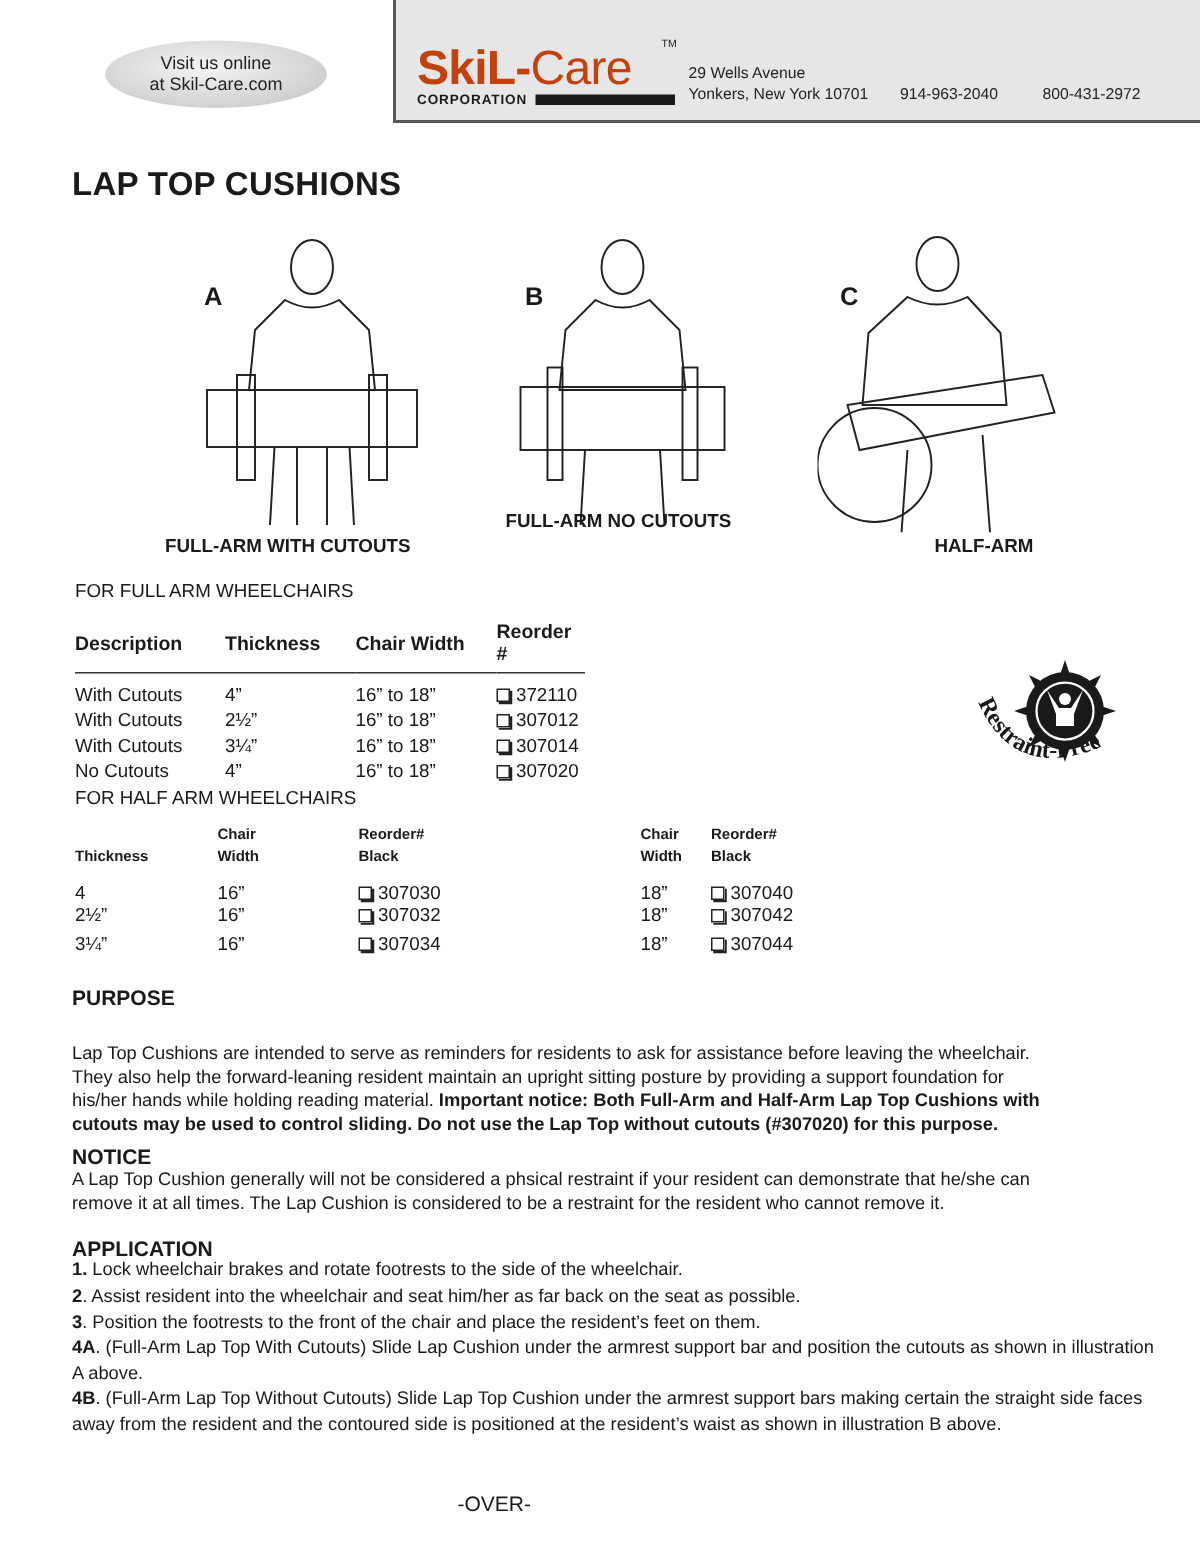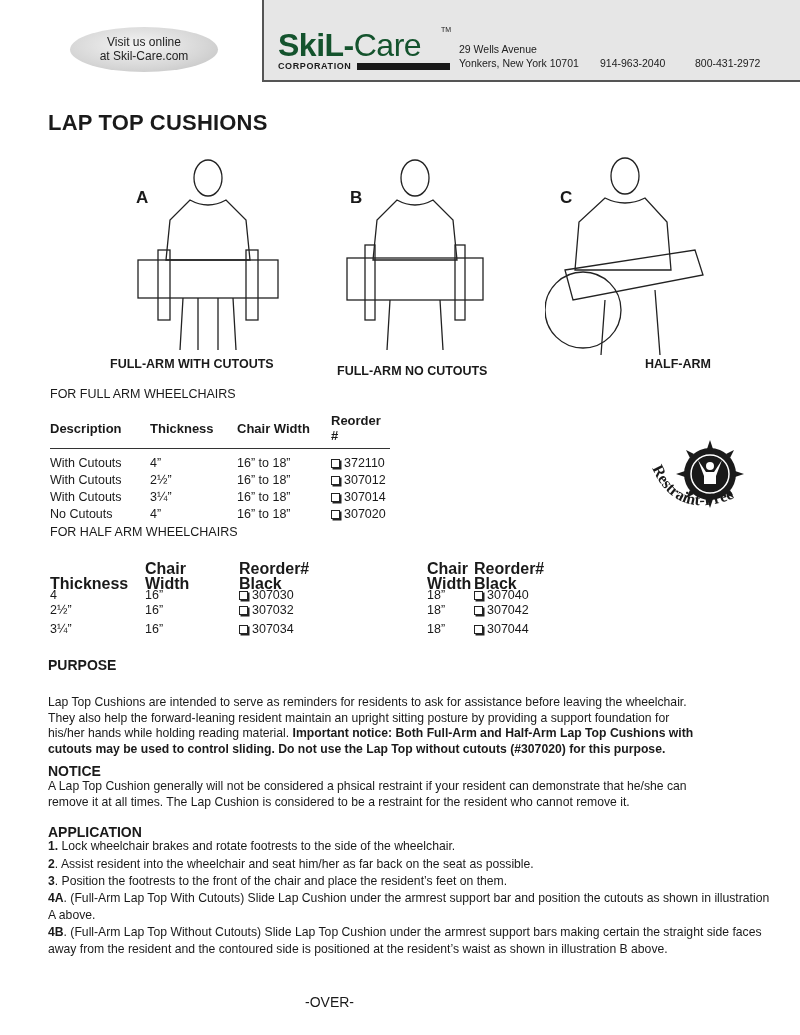--- a/index.html
+++ b/index.html
@@ -4,40 +4,40 @@
 <style>
   * { box-sizing: border-box; margin: 0; padding: 0; }
   html, body { width: 800px; height: 1035px; background: #ffffff; overflow: hidden; }
   body { font-family: "Liberation Sans", sans-serif; color: #1a1a1a; position: relative; }
 
   .header-band { position: absolute; left: 262px; top: 0; width: 538px; height: 82px; background: #e6e6e6; border-left: 2px solid #555; border-bottom: 2px solid #555; }
   .visit-oval { position: absolute; left: 70px; top: 27px; width: 148px; height: 45px; border-radius: 50%;
     background: radial-gradient(ellipse at 45% 40%, #f4f4f4 0%, #d6d6d6 60%, #bdbdbd 100%);
     font-size: 12px; line-height: 14px; text-align: center; padding-top: 8px; color: #222; }
   .logo { position: absolute; left: 278px; top: 30px; width: 172px; height: 44px; }
-  .logo-main { font-family: "Liberation Sans", sans-serif; font-weight: bold; font-size: 32px; line-height: 30px; letter-spacing: -0.5px; color: #14532d; white-space: nowrap; }
+  .logo-main { font-family: "Liberation Sans", sans-serif; font-weight: bold; font-size: 32px; line-height: 30px; letter-spacing: -0.5px; color: #c2410c; white-space: nowrap; }
   .logo-main .care { font-weight: normal; }
   .logo-tm { position: absolute; left: 163px; top: -4px; font-size: 7px; }
   .logo-sub { display: flex; align-items: center; margin-top: 1px; }
   .logo-sub span { font-size: 9px; font-weight: bold; letter-spacing: 0.6px; }
   .logo-sub .bar { flex: 1; height: 7px; background: #1a1a1a; margin-left: 6px; }
   .addr { position: absolute; top: 42px; font-size: 10.5px; line-height: 14px; color: #222; }
 
   .title { position: absolute; left: 48px; top: 110px; font-size: 22px; font-weight: bold; letter-spacing: 0.2px; }
 
   .illus { position: absolute; top: 150px; }
   .illus .letter { position: absolute; font-size: 17px; font-weight: bold; }
   .illus .caption { position: absolute; font-size: 12.5px; font-weight: bold; white-space: nowrap; }
 
   .section-label { position: absolute; left: 50px; font-size: 12.5px; }
   table { border-collapse: collapse; }
   .full-table { position: absolute; left: 50px; top: 413px; width: 340px; font-size: 12.5px; }
   .full-table th { text-align: left; font-weight: bold; font-size: 13px; padding-bottom: 5px; border-bottom: 1.5px solid #333; }
   .full-table td { padding: 1px 0; height: 17px; }
-  .half-head { position: absolute; font-size: 16px; font-weight: bold; line-height: 15px; margin-top: 12px; }
+  .half-head { position: absolute; font-size: 10px; font-weight: bold; line-height: 15px; }
   .half-cell { position: absolute; font-size: 12.5px; }
 
   .seal { position: absolute; left: 640px; top: 432px; width: 130px; height: 100px; }
 
   .h2 { position: absolute; left: 48px; font-size: 14px; font-weight: bold; }
   .para { position: absolute; left: 48px; width: 730px; font-size: 12.2px; line-height: 15.5px; }
   .para b { font-weight: bold; }
   .step { position: absolute; left: 48px; width: 730px; font-size: 12.2px; line-height: 17px; }
   .over { position: absolute; left: 0; width: 659px; top: 994px; text-align: center; font-size: 14px; }
   .cb { display: inline-block; width: 9px; height: 9px; border: 1px solid #222; box-shadow: 1.5px 1.5px 0 #222; margin-right: 4px; vertical-align: -1px; }
@@ -86,34 +86,34 @@
   <svg style="position:absolute; left:0; top:0;" width="160" height="200" viewBox="0 0 160 200">
     <g fill="none" stroke="#222" stroke-width="1.3">
       <ellipse cx="80" cy="28" rx="14" ry="18"></ellipse>
       <path d="M62 50 Q80 60 98 50 L118 70 L122 110 L38 110 L42 70 Z"></path>
       <rect x="12" y="108" width="136" height="42"></rect>
       <rect x="30" y="95" width="10" height="75"></rect>
       <rect x="120" y="95" width="10" height="75"></rect>
       <path d="M55 150 L52 200 M105 150 L108 200"></path>
     </g>
   </svg>
-  <span class="caption" style="left:2px; top:214px;">FULL-ARM NO CUTOUTS</span>
+  <span class="caption" style="left:2px; top:190px;">FULL-ARM NO CUTOUTS</span>
 </div>
 <div class="illus" style="left:545px; width:200px; height:225px;">
   <span class="letter" style="left:15px; top:38px;">C</span>
   <svg style="position:absolute; left:0; top:0;" width="170" height="205" viewBox="0 0 170 205">
     <g fill="none" stroke="#222" stroke-width="1.3">
       <ellipse cx="80" cy="26" rx="14" ry="18"></ellipse>
       <path d="M60 48 Q80 58 100 48 L122 72 L126 120 L30 120 L34 72 Z"></path>
       <path d="M20 120 L150 100 L158 125 L28 150 Z"></path>
       <circle cx="38" cy="160" r="38"></circle>
       <path d="M60 150 L56 205 M110 140 L115 205"></path>
     </g>
   </svg>
-  <span class="caption" style="left:62px; top:207px;padding-left:38px;">HALF-ARM</span>
+  <span class="caption" style="left:40px; top:207px;padding-left:38px;">HALF-ARM</span>
 </div>
 
 <div class="section-label" style="top:387px;">FOR FULL ARM WHEELCHAIRS</div>
 <table class="full-table">
   <thead>
     <tr>
       <th style="width:100px;">Description</th>
       <th style="width:87px;">Thickness</th>
       <th style="width:94px;margin-left:36px;">Chair Width</th>
       <th>Reorder #</th>

